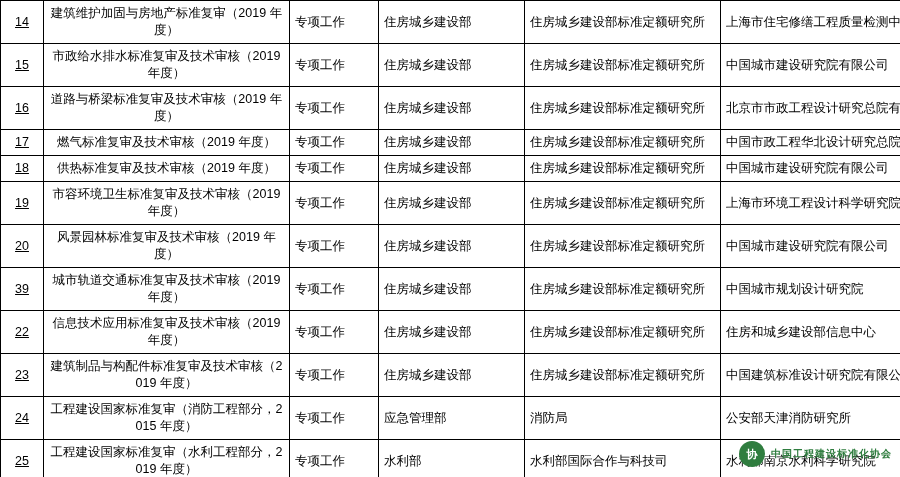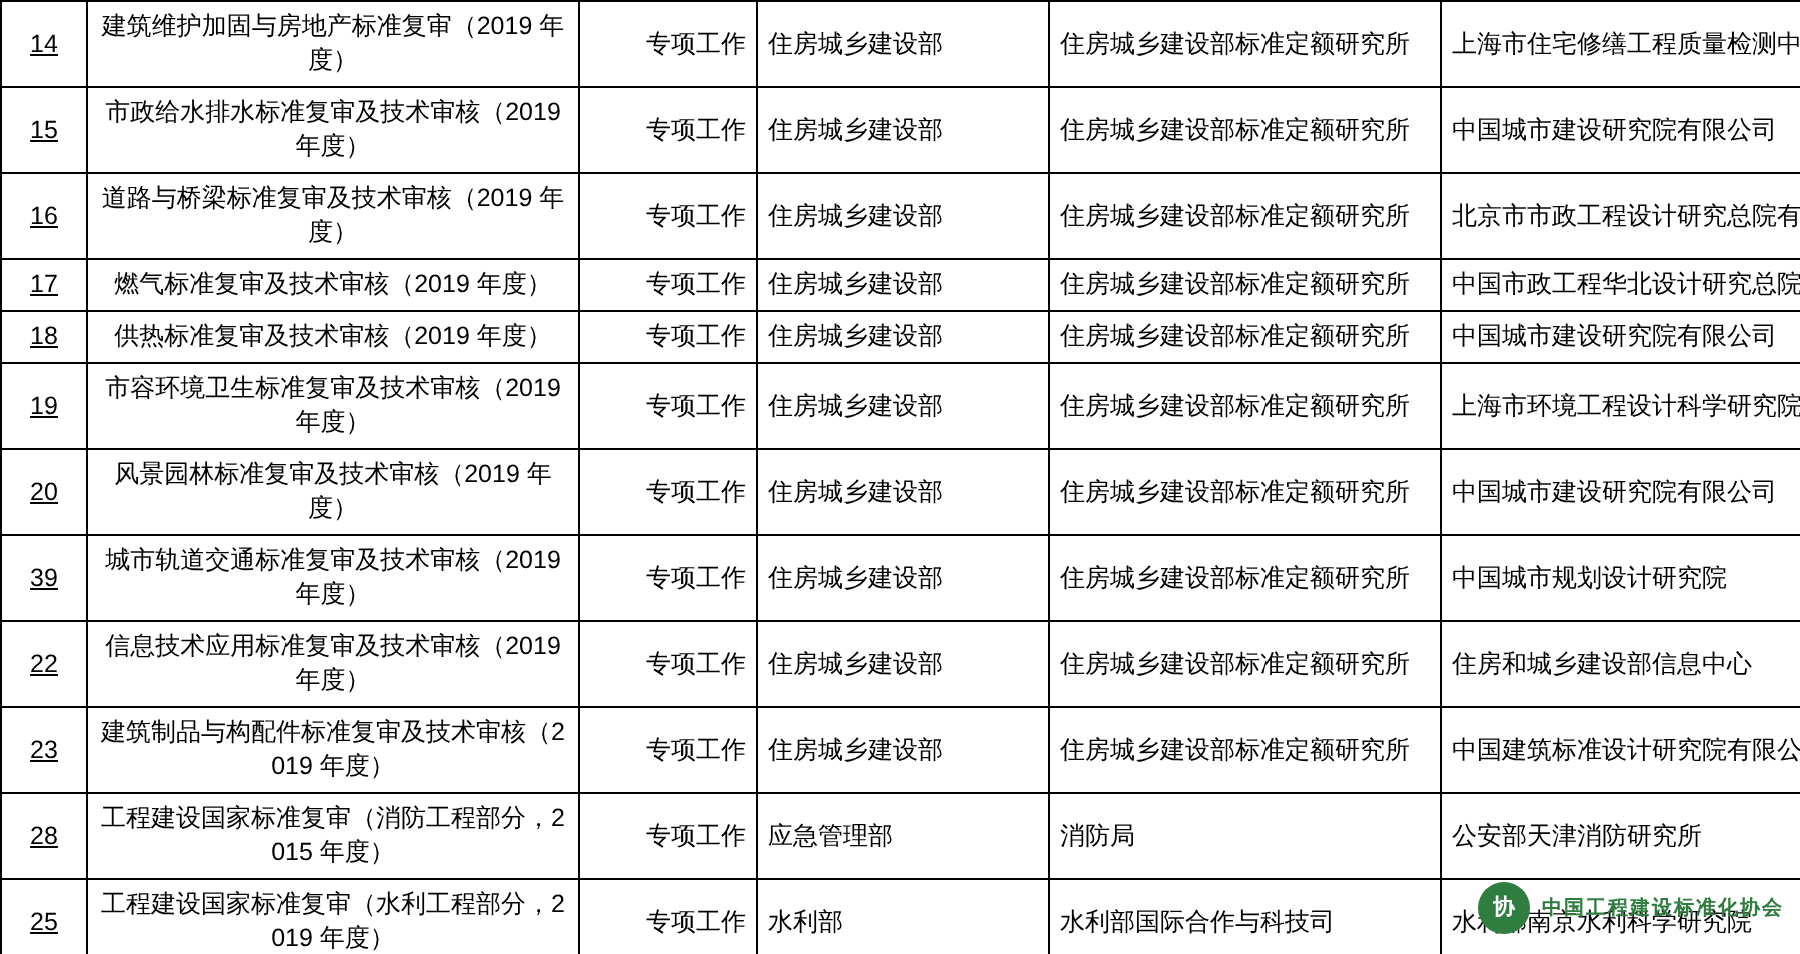--- a/index.html
+++ b/index.html
@@ -32,21 +32,21 @@
     width: 32px;
     text-align: center;
     text-decoration: underline;
   }
   td.col-name {
     width: 235px;
     text-align: center;
   }
   td.col-type {
     width: 78px;
-    text-align: right;
+    text-align: left;
   }
   td.col-dept {
     width: 135px;
     text-align: left;
   }
   td.col-org {
     width: 185px;
     text-align: left;
     margin-left: 12px;
   }
@@ -161,21 +161,21 @@
     </tr>
     <tr>
       <td class="col-num">23</td>
       <td class="col-name">建筑制品与构配件标准复审及技术审核（2019 年度）</td>
       <td class="col-type">专项工作</td>
       <td class="col-dept">住房城乡建设部</td>
       <td class="col-org">住房城乡建设部标准定额研究所</td>
       <td class="col-unit">中国建筑标准设计研究院有限公司</td>
     </tr>
     <tr>
-      <td class="col-num">28</td>
+      <td class="col-num">24</td>
       <td class="col-name">工程建设国家标准复审（消防工程部分，2015 年度）</td>
       <td class="col-type">专项工作</td>
       <td class="col-dept">应急管理部</td>
       <td class="col-org">消防局</td>
       <td class="col-unit">公安部天津消防研究所</td>
     </tr>
     <tr>
       <td class="col-num">25</td>
       <td class="col-name">工程建设国家标准复审（水利工程部分，2019 年度）</td>
       <td class="col-type">专项工作</td>

